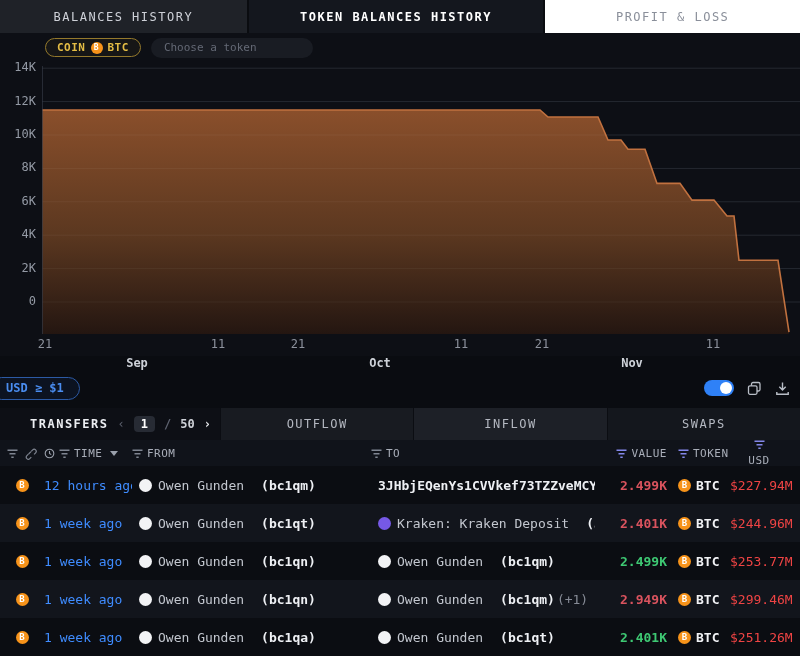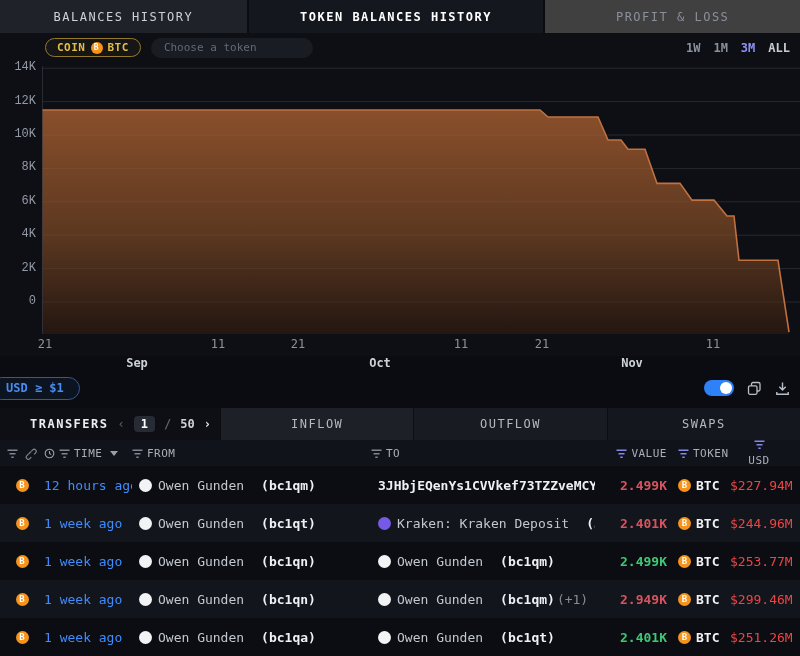--- a/index.html
+++ b/index.html
@@ -6,21 +6,21 @@
   *{box-sizing:border-box;}
   .app{width:800px;height:656px;overflow:hidden;background:#0b0d12;
        font-family:"DejaVu Sans Mono","Liberation Mono",monospace;-webkit-font-smoothing:antialiased;}
 
   
   .top-tabs{display:flex;height:33px;background:#0a0c10;}
   .top-tab{display:flex;align-items:center;justify-content:center;font-size:12px;
            letter-spacing:1.5px;cursor:pointer;}
   .top-tab.t1{flex:31;background:#1f2228;color:#ced1d8;border-right:2px solid #0a0c10;}
   .top-tab.t2{flex:37;background:#14171e;color:#ffffff;font-weight:bold;border-right:2px solid #0a0c10;}
-  .top-tab.t3{flex:32;background:#404040;color:#8a8f9a;}
+  .top-tab.t3{flex:32;background:#ffffff;color:#8a8f9a;}
 
   
   .controls{height:29px;background:#0d0f15;display:flex;align-items:center;gap:10px;
             padding-left:45px;position:relative;}
   .coin-chip{height:19px;display:inline-flex;align-items:center;gap:5px;padding:0 11px;
              border:1px solid #94792c;border-radius:10px;background:rgba(148,121,44,.07);
              color:#e4bd45;font-size:11px;font-weight:bold;letter-spacing:.5px;}
   .btc-ic{width:12px;height:12px;border-radius:50%;background:#f7931a;color:#fff;
           font-size:8px;font-weight:bold;display:inline-flex;align-items:center;
           justify-content:center;flex:none;line-height:1;}
@@ -32,21 +32,21 @@
   .range{color:#8a909c;cursor:pointer;}
   .range.active{color:#8d91f2;}
   .range.bright{color:#c9ccd4;}
 
   
   .chart{position:relative;height:294px;background:#0d0f15;}
   #plot{position:absolute;left:0;top:0;}
   .gl{stroke:#1b1f27;stroke-width:1;}
   .glt{stroke:rgba(255,255,255,.05);stroke-width:1;}
   .axis{stroke:#363b47;stroke-width:1;opacity:.65;}
-  .ylab{position:absolute;left:0;width:36px;text-align:right;font-size:12px;color:#949aa5;font-family:Liberation Mono, monospace;}
+  .ylab{position:absolute;left:0;width:36px;text-align:right;font-size:12px;color:#949aa5;}
   .xlabels{position:absolute;left:0;top:272px;width:800px;height:22px;}
   .xlab{position:absolute;top:3px;transform:translateX(-50%);font-size:12px;color:#8d929d;}
   .xlab.month{color:#ced2d9;font-weight:bold;margin-top:19px;}
 
   
   .filter-bar{height:52px;background:#0a0c11;display:flex;align-items:center;
               padding:18px 10px 6px 0;}
   .usd-chip{margin-left:-10px;padding:3px 15px 4px 15px;border:1.5px solid #2c5aa5;border-radius:13px;
             color:#4a8df0;font-size:12px;font-weight:bold;background:rgba(40,90,180,.10);cursor:pointer;}
   .toggle{width:30px;height:16px;border-radius:8px;background:#2f81f7;position:relative;
@@ -112,26 +112,20 @@
     <div class="top-tab t3">PROFIT &amp; LOSS</div>
   </div>
 
   <div class="controls">
     <div class="coin-chip">
       <span>COIN</span>
       <span class="btc-ic">B</span>
       <span>BTC</span>
     </div>
     <input class="token-input" placeholder="Choose a token" style="">
-    <div class="ranges" id="ranges">
-        <span class="range ">1W</span>
-        <span class="range ">1M</span>
-        <span class="range active">3M</span>
-        <span class="range bright">ALL</span>
-      </div>
   </div>
 
   <div class="chart">
     <svg id="plot" width="800" height="272">
         <defs>
           <linearGradient id="ag" x1="0" y1="0" x2="0" y2="1">
      <stop offset="0" stop-color="#8a4f2b"></stop>
             <stop offset=".55" stop-color="#5c3820"></stop>
      <stop offset="1" stop-color="#241611"></stop>
           </linearGradient>
@@ -196,22 +190,22 @@
 
   <div class="table-tabs">
     <div class="tt-transfers">
       <span>TRANSFERS</span>
       <span class="pg-prev">‹</span>
       <span class="pg-cur">1</span>
       <span class="pg-sep">/</span>
       <span class="pg-total">50</span>
       <span class="pg-next">›</span>
     </div>
+    <div class="tt outflow">OUTFLOW</div>
     <div class="tt inflow">INFLOW</div>
-    <div class="tt outflow">OUTFLOW</div>
     <div class="tt swaps">SWAPS</div>
   </div>
 
   <div class="thead">
     <span class="hc h1">
       <svg width="11" height="10" viewBox="0 0 11 10">
         <path d="M.5 1.2h10M2.5 4.8h6M4.3 8.3h2.4" stroke="#7f8591" stroke-width="1.4" fill="none"></path>
         </svg>
       <svg width="12" height="12" viewBox="0 0 12 12">
         <path d="M4.6 7.4 3.1 8.9a2.05 2.05 0 0 0 2.9 2.9l1.5-1.5M7.4 4.6 8.9 3.1a2.05 2.05 0 0 1 2.9 2.9L10.3 7.5M4.8 7.2 7.2 4.8" transform="translate(-1.2 -1.2)" stroke="#7f8591" stroke-width="1.2" fill="none"></path>

